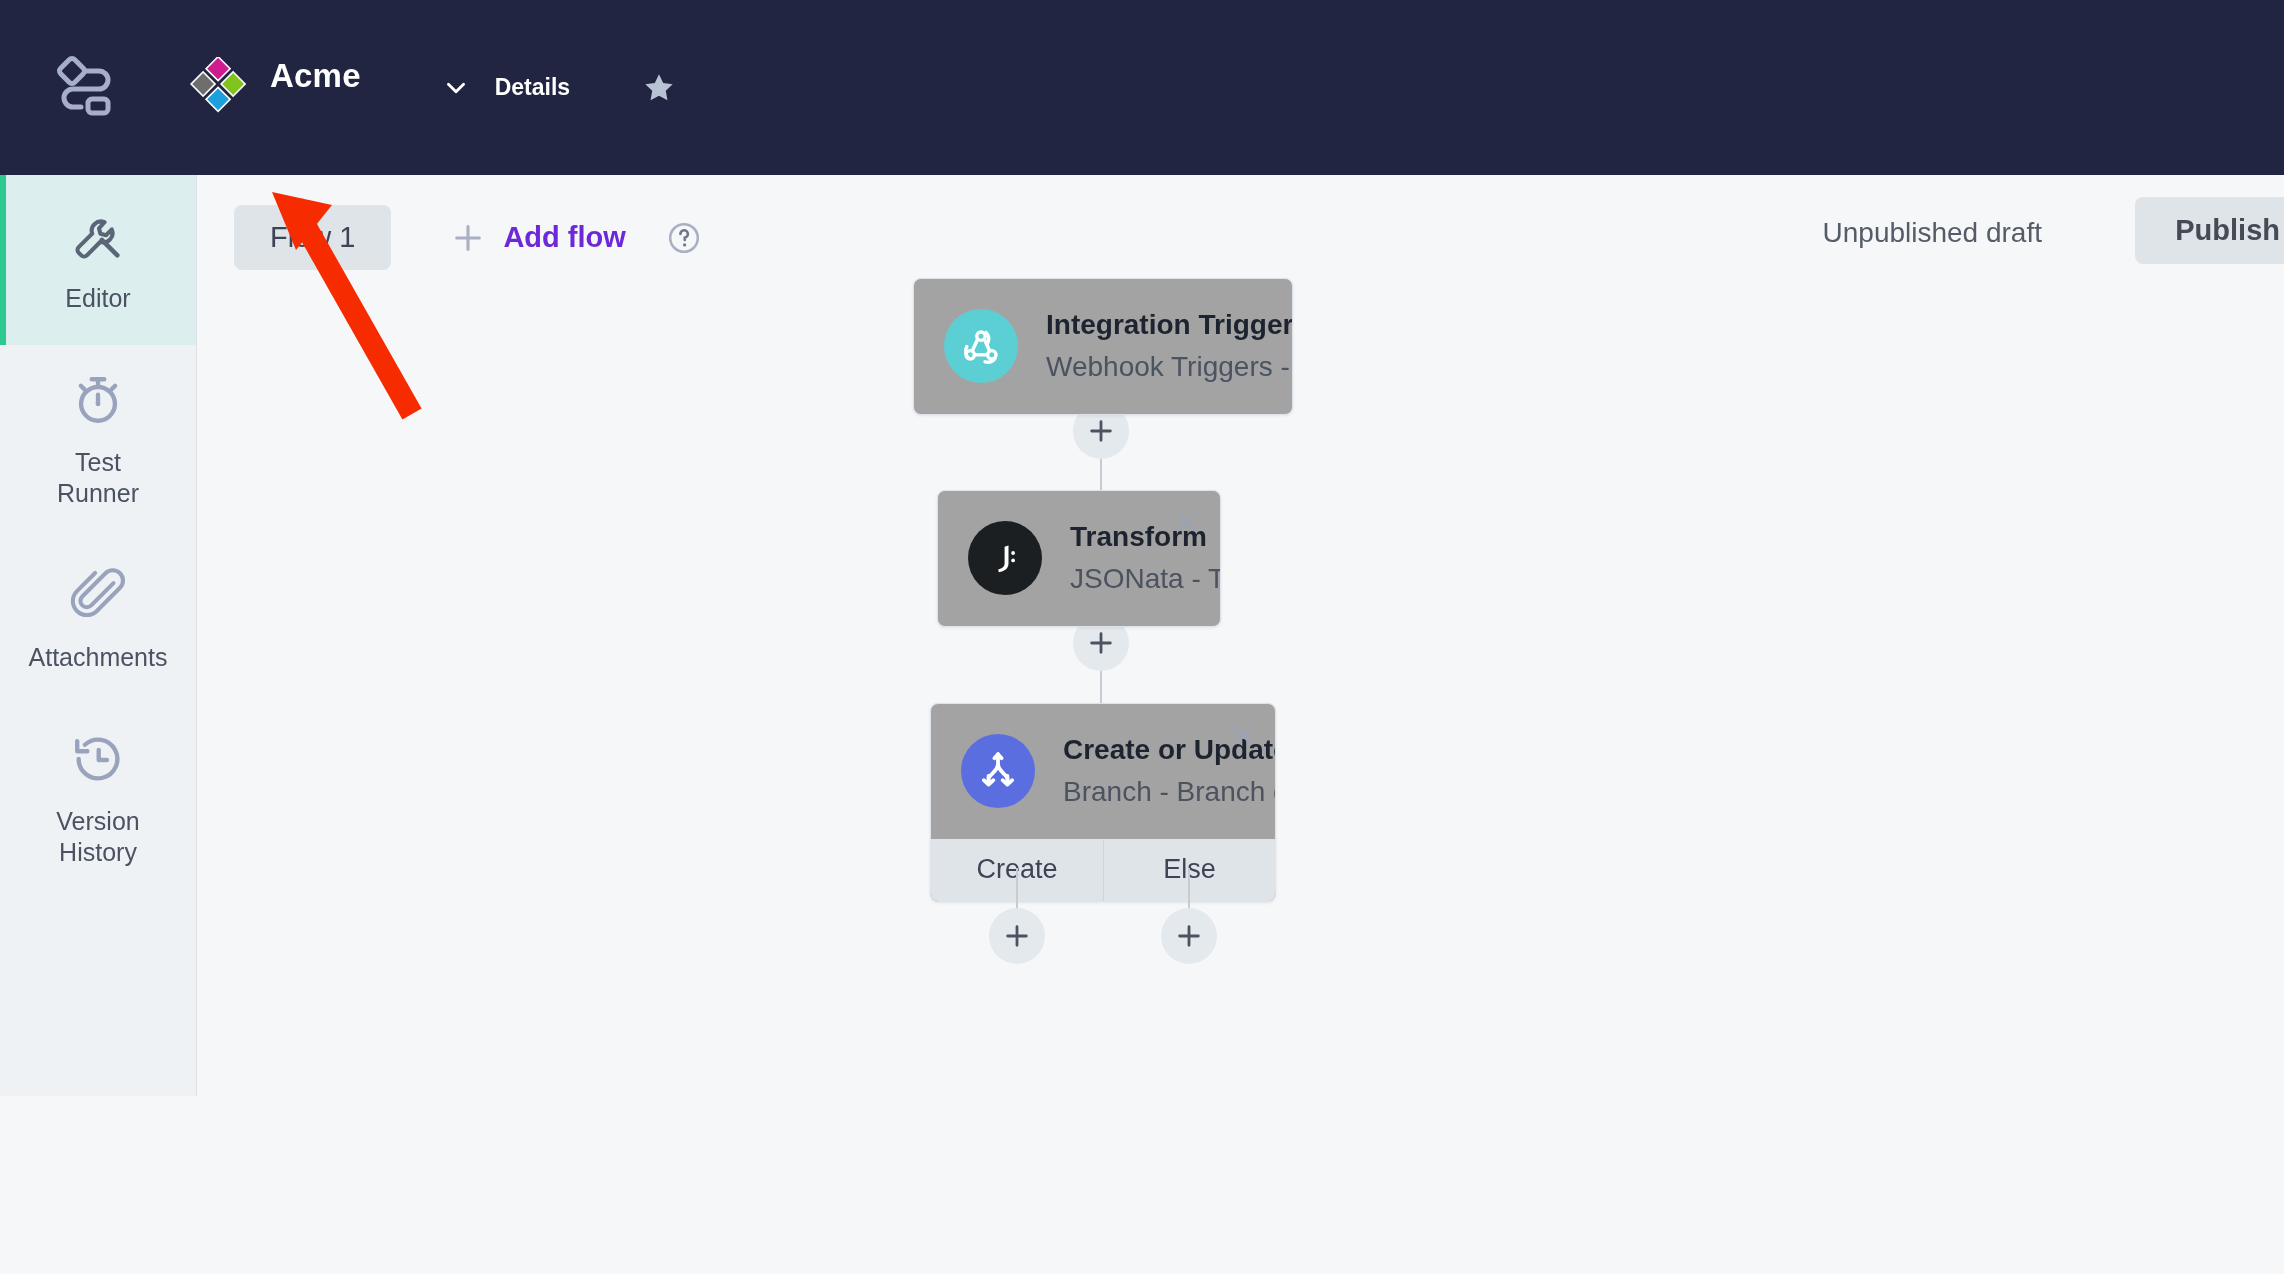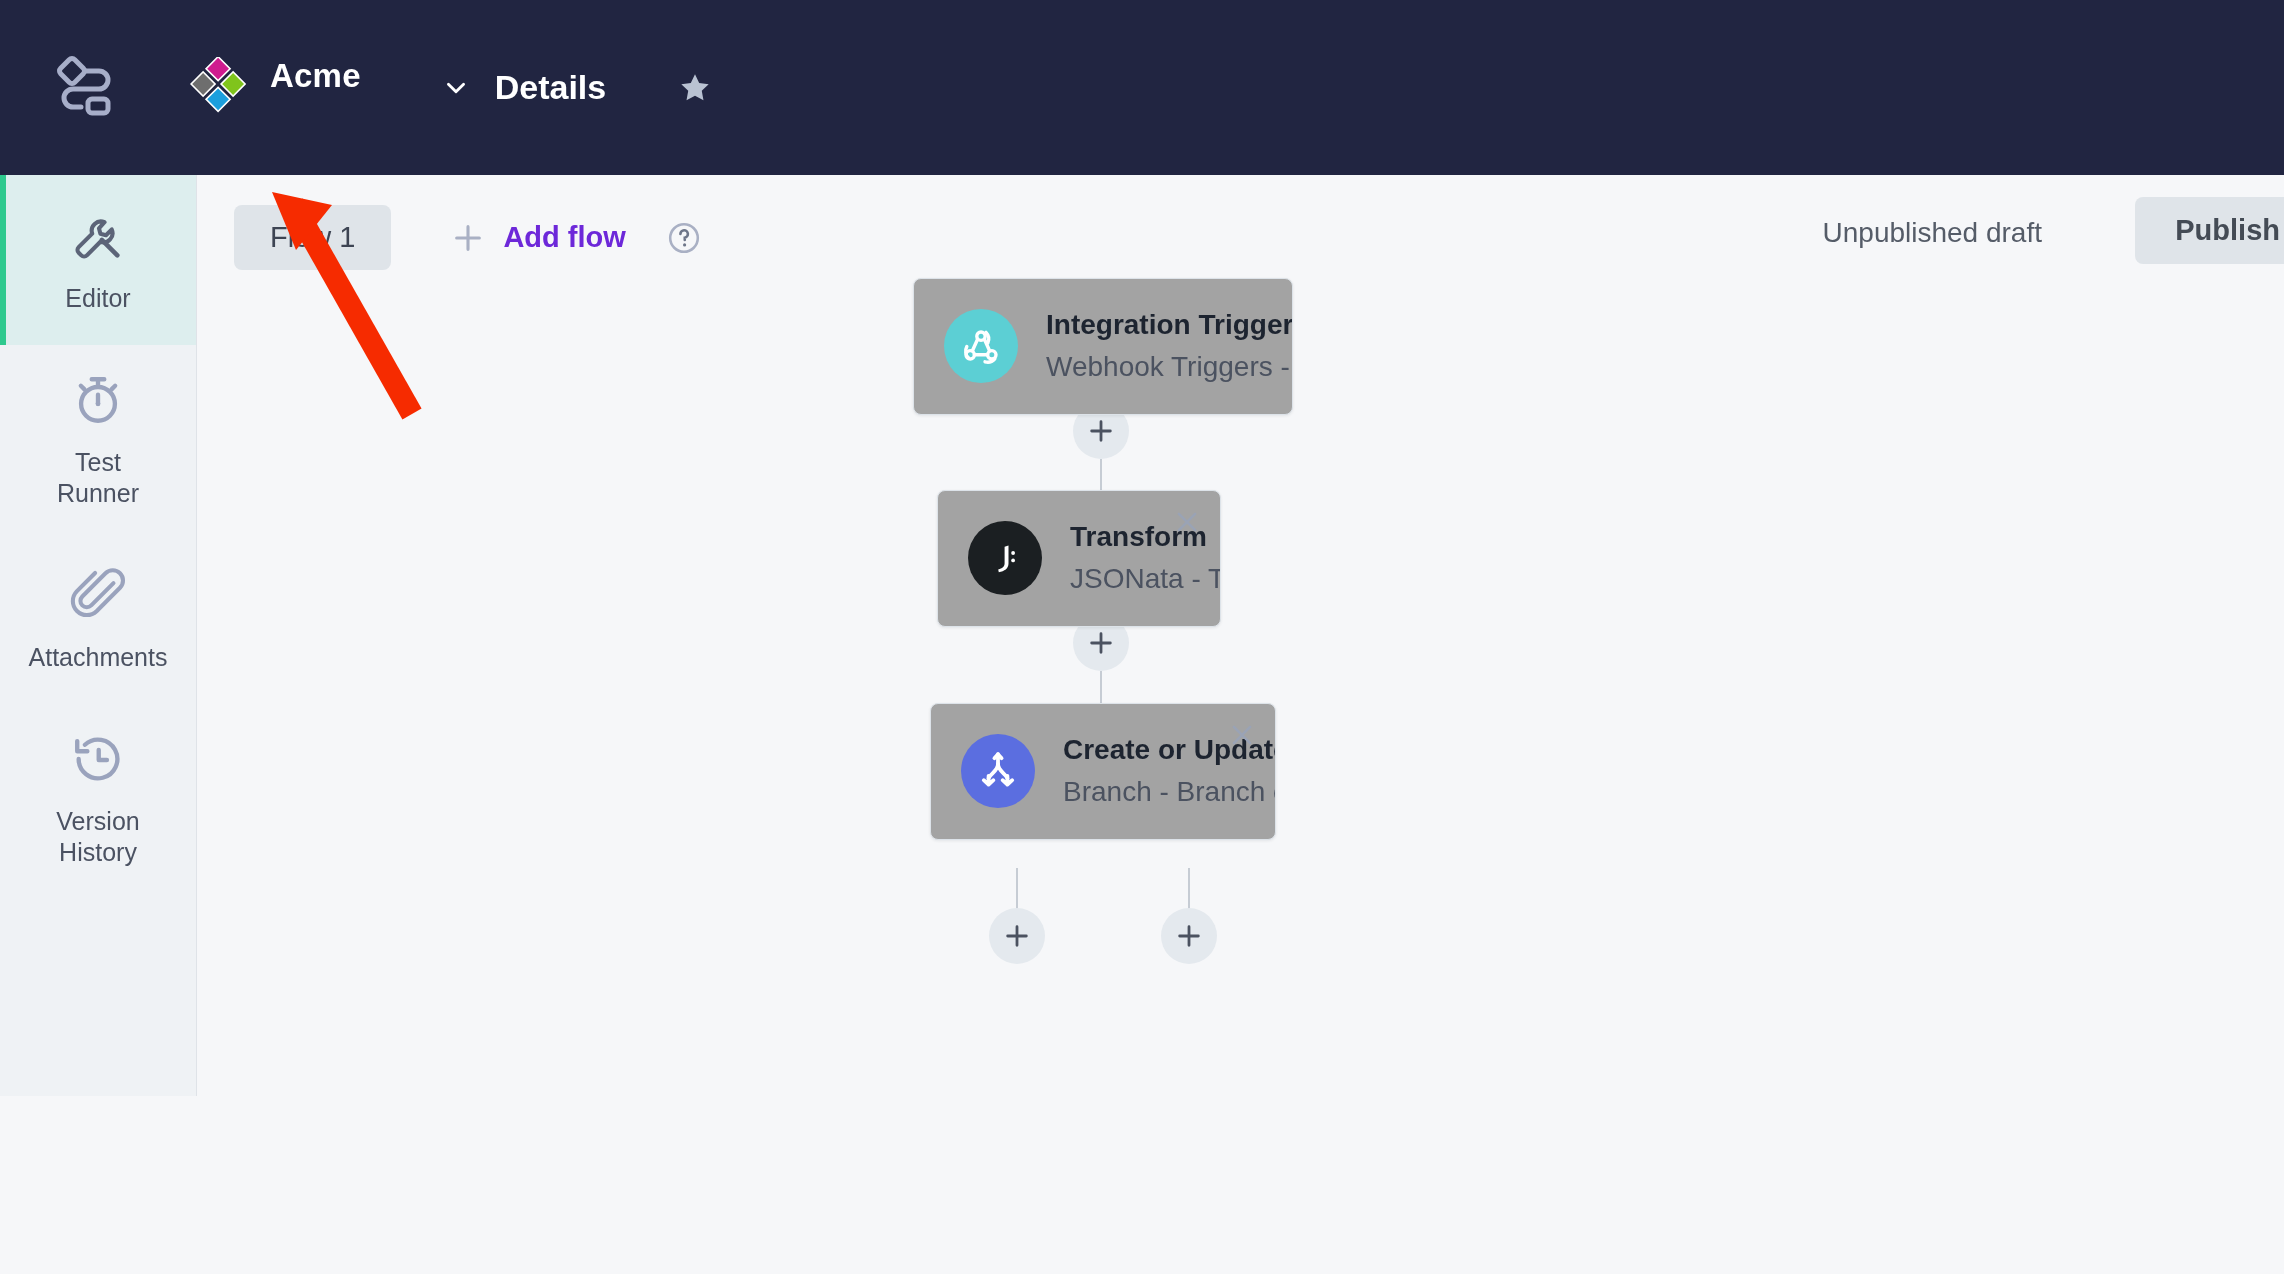--- a/index.html
+++ b/index.html
@@ -30,21 +30,21 @@
   #brand-name {
     color: #ffffff; font-size: 33px; font-weight: bold;
     margin-left: 24px; letter-spacing: .2px;
   }
   #details-group {
     display: flex; align-items: center;
     margin-left: 82px;
   }
   #details-chevron { width: 26px; height: 26px; }
   #details-label {
-    color: #ffffff; font-size: 34px; font-weight: bold;
+    color: #ffffff; font-size: 23px; font-weight: bold;
     margin-left: 26px;
   }
   #favorite-star { margin-left: 72px; width: 34px; height: 34px; }
 
   
   #sidebar {
     position: absolute; top: 175px; left: 0;
     width: 197px; height: 921px;
     background: #eff2f5;
     border-right: 1px solid #dfe3e8;
@@ -378,20 +378,24 @@
         <div class="node-text">
           <div class="node-title">Create or Update?</div>
           <div class="node-subtitle">Branch - Branch on Value</div>
         </div>
         <span class="node-close">
           <svg width="30" height="30" viewBox="0 0 24 24">
             <path d="M5.5 5.5 L18.5 18.5 M18.5 5.5 L5.5 18.5" stroke="#9aa3b5" stroke-width="2" stroke-linecap="round"></path>
           </svg>
         </span>
       </div>
+      <div class="node-footer">
+        <div class="node-footer-cell">Create</div>
+        <div class="node-footer-cell">Else</div>
+      </div>
     </div>
 
     <div class="conn" style="left:819px; top:693px; height:44px;"></div>
     <div class="conn" style="left:991px; top:693px; height:44px;"></div>
     <div class="plus-node" style="left:792px; top:733px;">
       <svg viewBox="0 0 24 24">
         <path d="M12 4v16M4 12h16" stroke="#4b5260" stroke-width="2.4" stroke-linecap="round"></path>
       </svg>
     </div>
     <div class="plus-node" style="left:964px; top:733px;">

